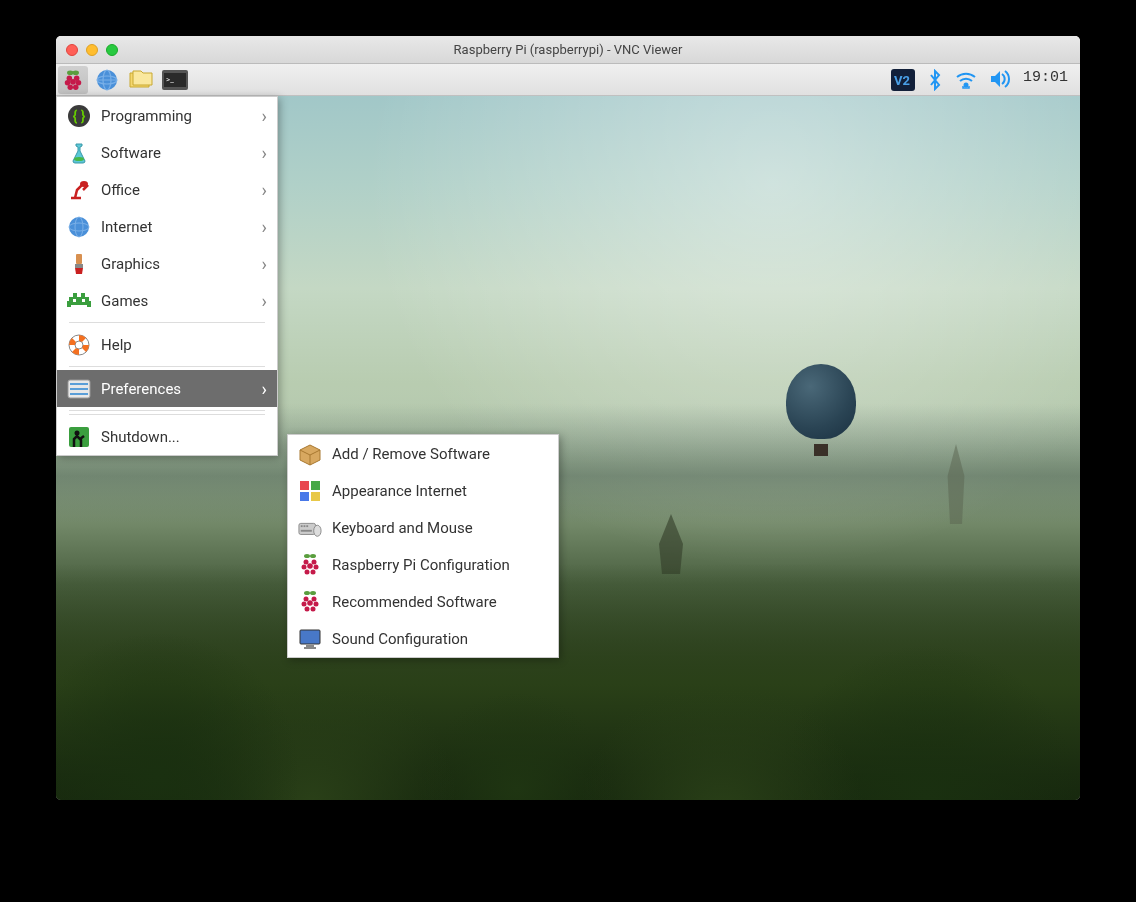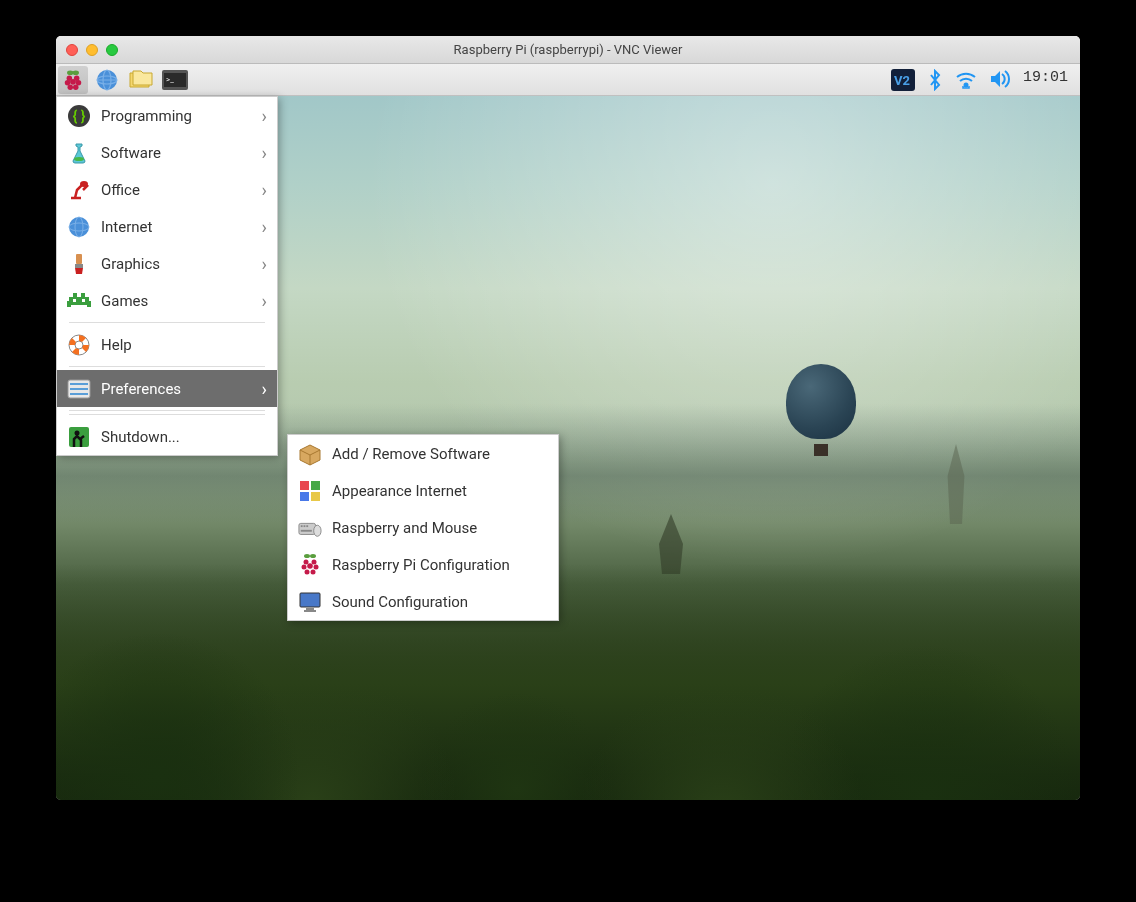--- a/index.html
+++ b/index.html
@@ -362,40 +362,56 @@
         <span class="menu-icon">
           <svg width="26" height="22" viewBox="0 0 26 22">
               <rect x="1" y="6" width="18" height="12" rx="2" fill="#ccc" stroke="#888"></rect>
               <rect x="3" y="8" width="2" height="2" fill="#888"></rect>
               <rect x="6" y="8" width="2" height="2" fill="#888"></rect>
               <rect x="9" y="8" width="2" height="2" fill="#888"></rect>
               <rect x="3" y="13" width="12" height="2" fill="#888"></rect>
               <ellipse cx="21" cy="14" rx="4" ry="6" fill="#ddd" stroke="#888"></ellipse>
             </svg>
         </span>
-        <span>Raspberry and Mouse</span>
+        <span>Keyboard and Mouse</span>
       </div>
       <div class="menu-item">
         <span class="menu-icon">
           <svg width="22" height="24" viewBox="0 0 22 24">
               <ellipse cx="8" cy="3" rx="3" ry="2" fill="#5a9e3e"></ellipse>
               <ellipse cx="14" cy="3" rx="3" ry="2" fill="#5a9e3e"></ellipse>
               <circle cx="7" cy="9" r="2.5" fill="#c51a4a"></circle>
               <circle cx="15" cy="9" r="2.5" fill="#c51a4a"></circle>
               <circle cx="5" cy="14" r="2.5" fill="#c51a4a"></circle>
               <circle cx="11" cy="13" r="2.8" fill="#c51a4a"></circle>
               <circle cx="17" cy="14" r="2.5" fill="#c51a4a"></circle>
               <circle cx="8" cy="19" r="2.5" fill="#c51a4a"></circle>
               <circle cx="14" cy="19" r="2.5" fill="#c51a4a"></circle>
             </svg>
         </span>
         <span>Raspberry Pi Configuration</span>
       </div>
       <div class="menu-item">
         <span class="menu-icon">
+          <svg width="22" height="24" viewBox="0 0 22 24">
+              <ellipse cx="8" cy="3" rx="3" ry="2" fill="#5a9e3e"></ellipse>
+              <ellipse cx="14" cy="3" rx="3" ry="2" fill="#5a9e3e"></ellipse>
+              <circle cx="7" cy="9" r="2.5" fill="#c51a4a"></circle>
+              <circle cx="15" cy="9" r="2.5" fill="#c51a4a"></circle>
+              <circle cx="5" cy="14" r="2.5" fill="#c51a4a"></circle>
+              <circle cx="11" cy="13" r="2.8" fill="#c51a4a"></circle>
+              <circle cx="17" cy="14" r="2.5" fill="#c51a4a"></circle>
+              <circle cx="8" cy="19" r="2.5" fill="#c51a4a"></circle>
+              <circle cx="14" cy="19" r="2.5" fill="#c51a4a"></circle>
+            </svg>
+        </span>
+        <span>Recommended Software</span>
+      </div>
+      <div class="menu-item">
+        <span class="menu-icon">
           <svg width="24" height="22" viewBox="0 0 24 22">
               <rect x="2" y="2" width="20" height="14" fill="#4878c8" stroke="#333" rx="1"></rect>
               <rect x="8" y="17" width="8" height="2" fill="#888"></rect>
               <rect x="6" y="19" width="12" height="2" fill="#888"></rect>
             </svg>
         </span>
         <span>Sound Configuration</span>
       </div>
     </div>
 

